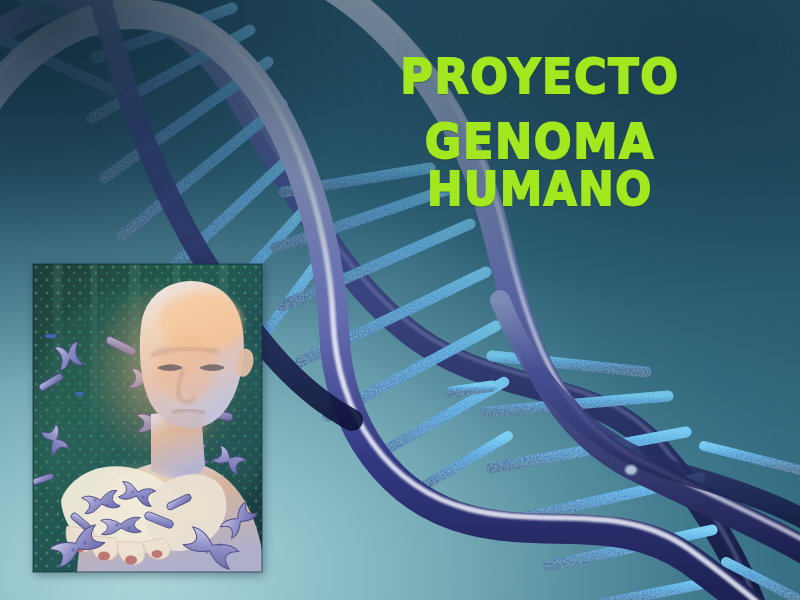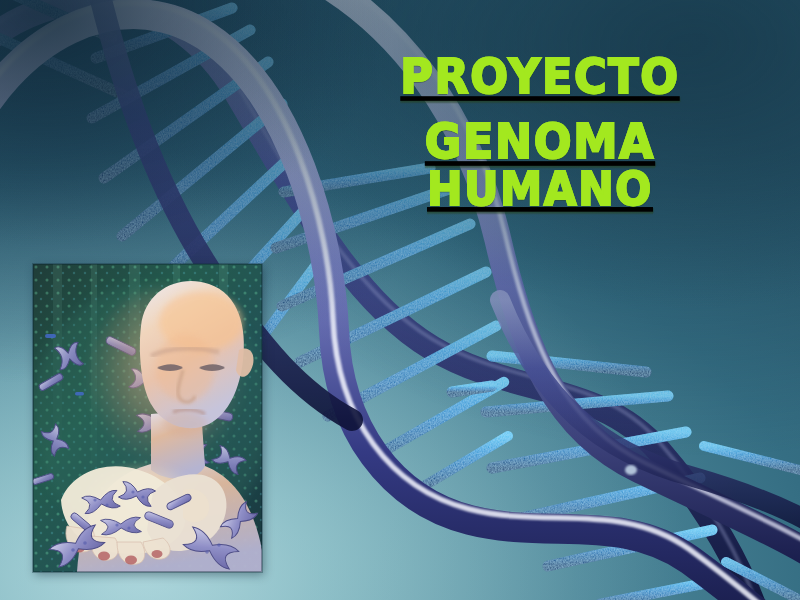--- a/index.html
+++ b/index.html
@@ -28,21 +28,20 @@
 
   
   #dna{position:absolute;inset:0;}
 
   
   .title-block{
     position:absolute;
     left:300px; top:44px; width:480px;
     text-align:center;
     pointer-events:none;
-    text-decoration:underline;
   }
   .title-line{
     display:block;
     color:#a3e81f;
     font-family:"DejaVu Sans", sans-serif;
     font-weight:bold;
     font-size:42px;
     line-height:56px;
     letter-spacing:1.5px;
     transform:scaleX(1.06) scaleY(1.16);

